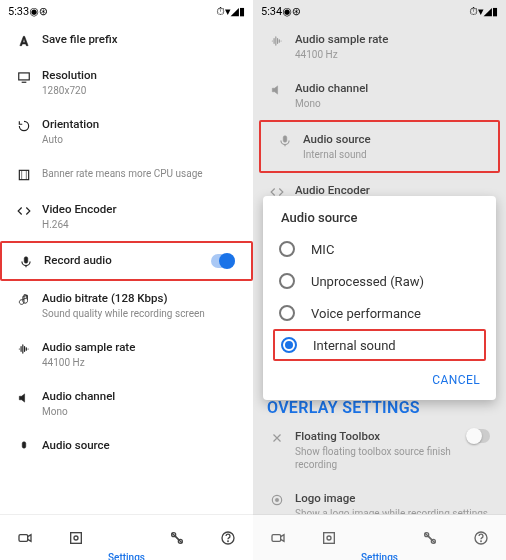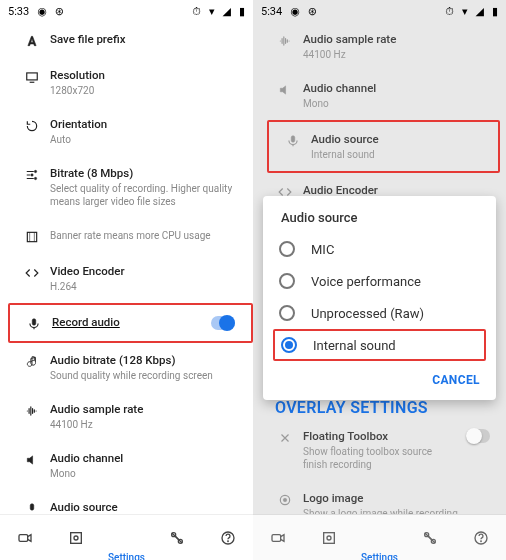--- a/index.html
+++ b/index.html
@@ -1,22 +1,22 @@
 <!DOCTYPE html>
 <html><head>
 <meta charset="utf-8">
 <style>
   * { box-sizing: border-box; margin: 0; padding: 0; font-family: -apple-system, Roboto, Arial, sans-serif; }
   body { background: #fff; width: 506px; height: 560px; overflow: hidden; display: flex; }
   .pane { flex: 1; position: relative; height: 560px; overflow: hidden; }
   .pane-left { background: #fff; }
   .pane-right { background: #e8e8e8; }
   .status-bar { display: flex; justify-content: space-between; align-items: center; padding: 4px 8px; font-size: 11px; height: 22px; }
-  .status-left, .status-right { display: flex; align-items: center; gap: 8px; }
-  .settings-list { padding: 0 0 0 0; margin-left: 8px; }
+  .status-left, .status-right { display: flex; align-items: center; gap: 0; }
+  .settings-list { padding: 0 0 0 0; }
   .row { display: flex; align-items: flex-start; padding: 10px 16px 10px 10px; position: relative; }
   .row .ico { width: 28px; display: flex; justify-content: center; align-items: flex-start; padding-top: 2px; flex-shrink: 0; }
   .row .ico svg { width: 14px; height: 14px; fill: #222; stroke: #222; }
   .row .txt { flex: 1; padding-left: 4px; }
   .row .title { font-size: 11.5px; font-weight: 500; color: #222; line-height: 1.3; }
   .row .sub { font-size: 10px; color: #888; line-height: 1.3; margin-top: 1px; }
   .row .trail { padding-left: 8px; display: flex; align-items: center; }
   .toggle { width: 24px; height: 14px; background: #a9c8f5; border-radius: 7px; position: relative; }
   .toggle::after { content: ""; position: absolute; right: 0; top: -1px; width: 16px; height: 16px; background: #1a73e8; border-radius: 50%; }
   .toggle.off { background: #ccc; }
@@ -29,21 +29,21 @@
   .pane-right .row .title { color: #444; }
   .pane-right .row .sub { color: #999; }
   .dialog { position: absolute; left: 10px; right: 10px; top: 196px; background: #fff; border-radius: 4px; box-shadow: 0 4px 12px rgba(0,0,0,.25); padding: 14px 0 6px 0; }
   .dialog-title { font-size: 13px; font-weight: 500; color: #333; padding: 0 18px 8px 18px; }
   .dialog .option { display: flex; align-items: center; padding: 8px 16px; }
   .radio { width: 16px; height: 16px; border: 2px solid #777; border-radius: 50%; margin-right: 16px; flex-shrink: 0; position: relative; }
   .radio.selected { border-color: #1a73e8; }
   .radio.selected::after { content:""; position:absolute; inset:2px; background:#1a73e8; border-radius:50%; }
   .option .label { font-size: 13px; color: #333; }
   .dialog-actions { text-align: right; padding: 8px 16px 6px 0; }
-  .cancel-btn { color: #1a73e8; font-size: 12px; font-weight: 700; background: none; border: none; letter-spacing: .4px; }
+  .cancel-btn { color: #1a73e8; font-size: 12px; font-weight: 400; background: none; border: none; letter-spacing: .4px; }
   .section-label { font-size: 16px; font-weight: 600; color: #1a73e8; padding: 6px 14px 2px 14px; letter-spacing: .3px; }
   .bottom-nav { position: absolute; bottom: 0; left: 0; right: 0; height: 46px; background: #fff; display: flex; border-top: 1px solid #eee; }
   .pane-right .bottom-nav { background:#fafafa; border-top:1px solid #ddd;}
   .nav-item { flex: 1; display: flex; flex-direction: column; align-items: center; justify-content: center; gap: 1px; }
   .nav-item svg { width: 16px; height: 16px; }
   .nav-item.active svg { fill: #1a73e8; stroke: #1a73e8; }
   .nav-item.active .nav-label { color: #1a73e8; font-size: 10px; font-weight: 500; margin-top: 38px; }
   .nav-label { font-size: 9px; color: #1a73e8; display: none; }
   .nav-item.active .nav-label { display: block; }
   .pane-left .settings-list { height: 492px; }
@@ -99,34 +99,20 @@
             <path fill="none" stroke-width="2" d="M4 12a8 8 0 1 0 8-8"></path>
             <path d="M4 4v5h5" fill="none" stroke-width="2"></path>
           </svg>
         </div>
       <div class="txt">
           <div class="title">Orientation</div>
           <div class="sub">Auto</div>
         </div>
     </div>
 
-    <div class="row">
-      <div class="ico">
-          <svg viewBox="0 0 24 24">
-            <path d="M3 6h12M3 12h6M3 18h12" stroke-width="2" fill="none"></path>
-            <circle cx="18" cy="6" r="2"></circle>
-            <circle cx="12" cy="12" r="2"></circle>
-            <circle cx="18" cy="18" r="2"></circle>
-          </svg>
-        </div>
-      <div class="txt">
-          <div class="title">Bitrate (8 Mbps)</div>
-          <div class="sub">Select quality of recording. Higher quality means larger video file sizes</div>
-        </div>
-    </div>
 
     <div class="row">
       <div class="ico">
           <svg viewBox="0 0 24 24">
             <rect x="4" y="4" width="16" height="16" fill="none" stroke-width="2"></rect>
             <line x1="8" y1="4" x2="8" y2="20" stroke-width="1"></line>
             <line x1="16" y1="4" x2="16" y2="20" stroke-width="1"></line>
           </svg>
         </div>
       <div class="txt">
@@ -139,21 +125,21 @@
           <svg viewBox="0 0 24 24">
             <path d="M8 6l-6 6 6 6M16 6l6 6-6 6" fill="none" stroke-width="2"></path>
           </svg>
         </div>
       <div class="txt">
           <div class="title">Video Encoder</div>
           <div class="sub">H.264</div>
         </div>
     </div>
 
-    <div class="row highlight" style="align-items:center;text-decoration:underline;">
+    <div class="row highlight" style="align-items:center;">
       <div class="ico">
           <svg viewBox="0 0 24 24">
             <rect x="9" y="3" width="6" height="11" rx="3"></rect>
             <path d="M5 11a7 7 0 0 0 14 0M12 18v3" fill="none" stroke-width="2"></path>
           </svg>
         </div>
       <div class="txt">
           <div class="title">Record audio</div>
         </div>
       <div class="trail">
@@ -344,25 +330,25 @@
   </div>
 
   <div class="dialog">
     <div class="dialog-title">Audio source</div>
     <div class="option">
       <div class="radio"></div>
       <div class="label">MIC</div>
     </div>
     <div class="option">
       <div class="radio"></div>
-      <div class="label">Voice performance</div>
+      <div class="label">Unprocessed (Raw)</div>
     </div>
     <div class="option">
       <div class="radio"></div>
-      <div class="label">Unprocessed (Raw)</div>
+      <div class="label">Voice performance</div>
     </div>
     <div class="option opt-highlight">
       <div class="radio selected"></div>
       <div class="label">Internal sound</div>
     </div>
     <div class="dialog-actions">
       <button class="cancel-btn">CANCEL</button>
     </div>
   </div>
 

